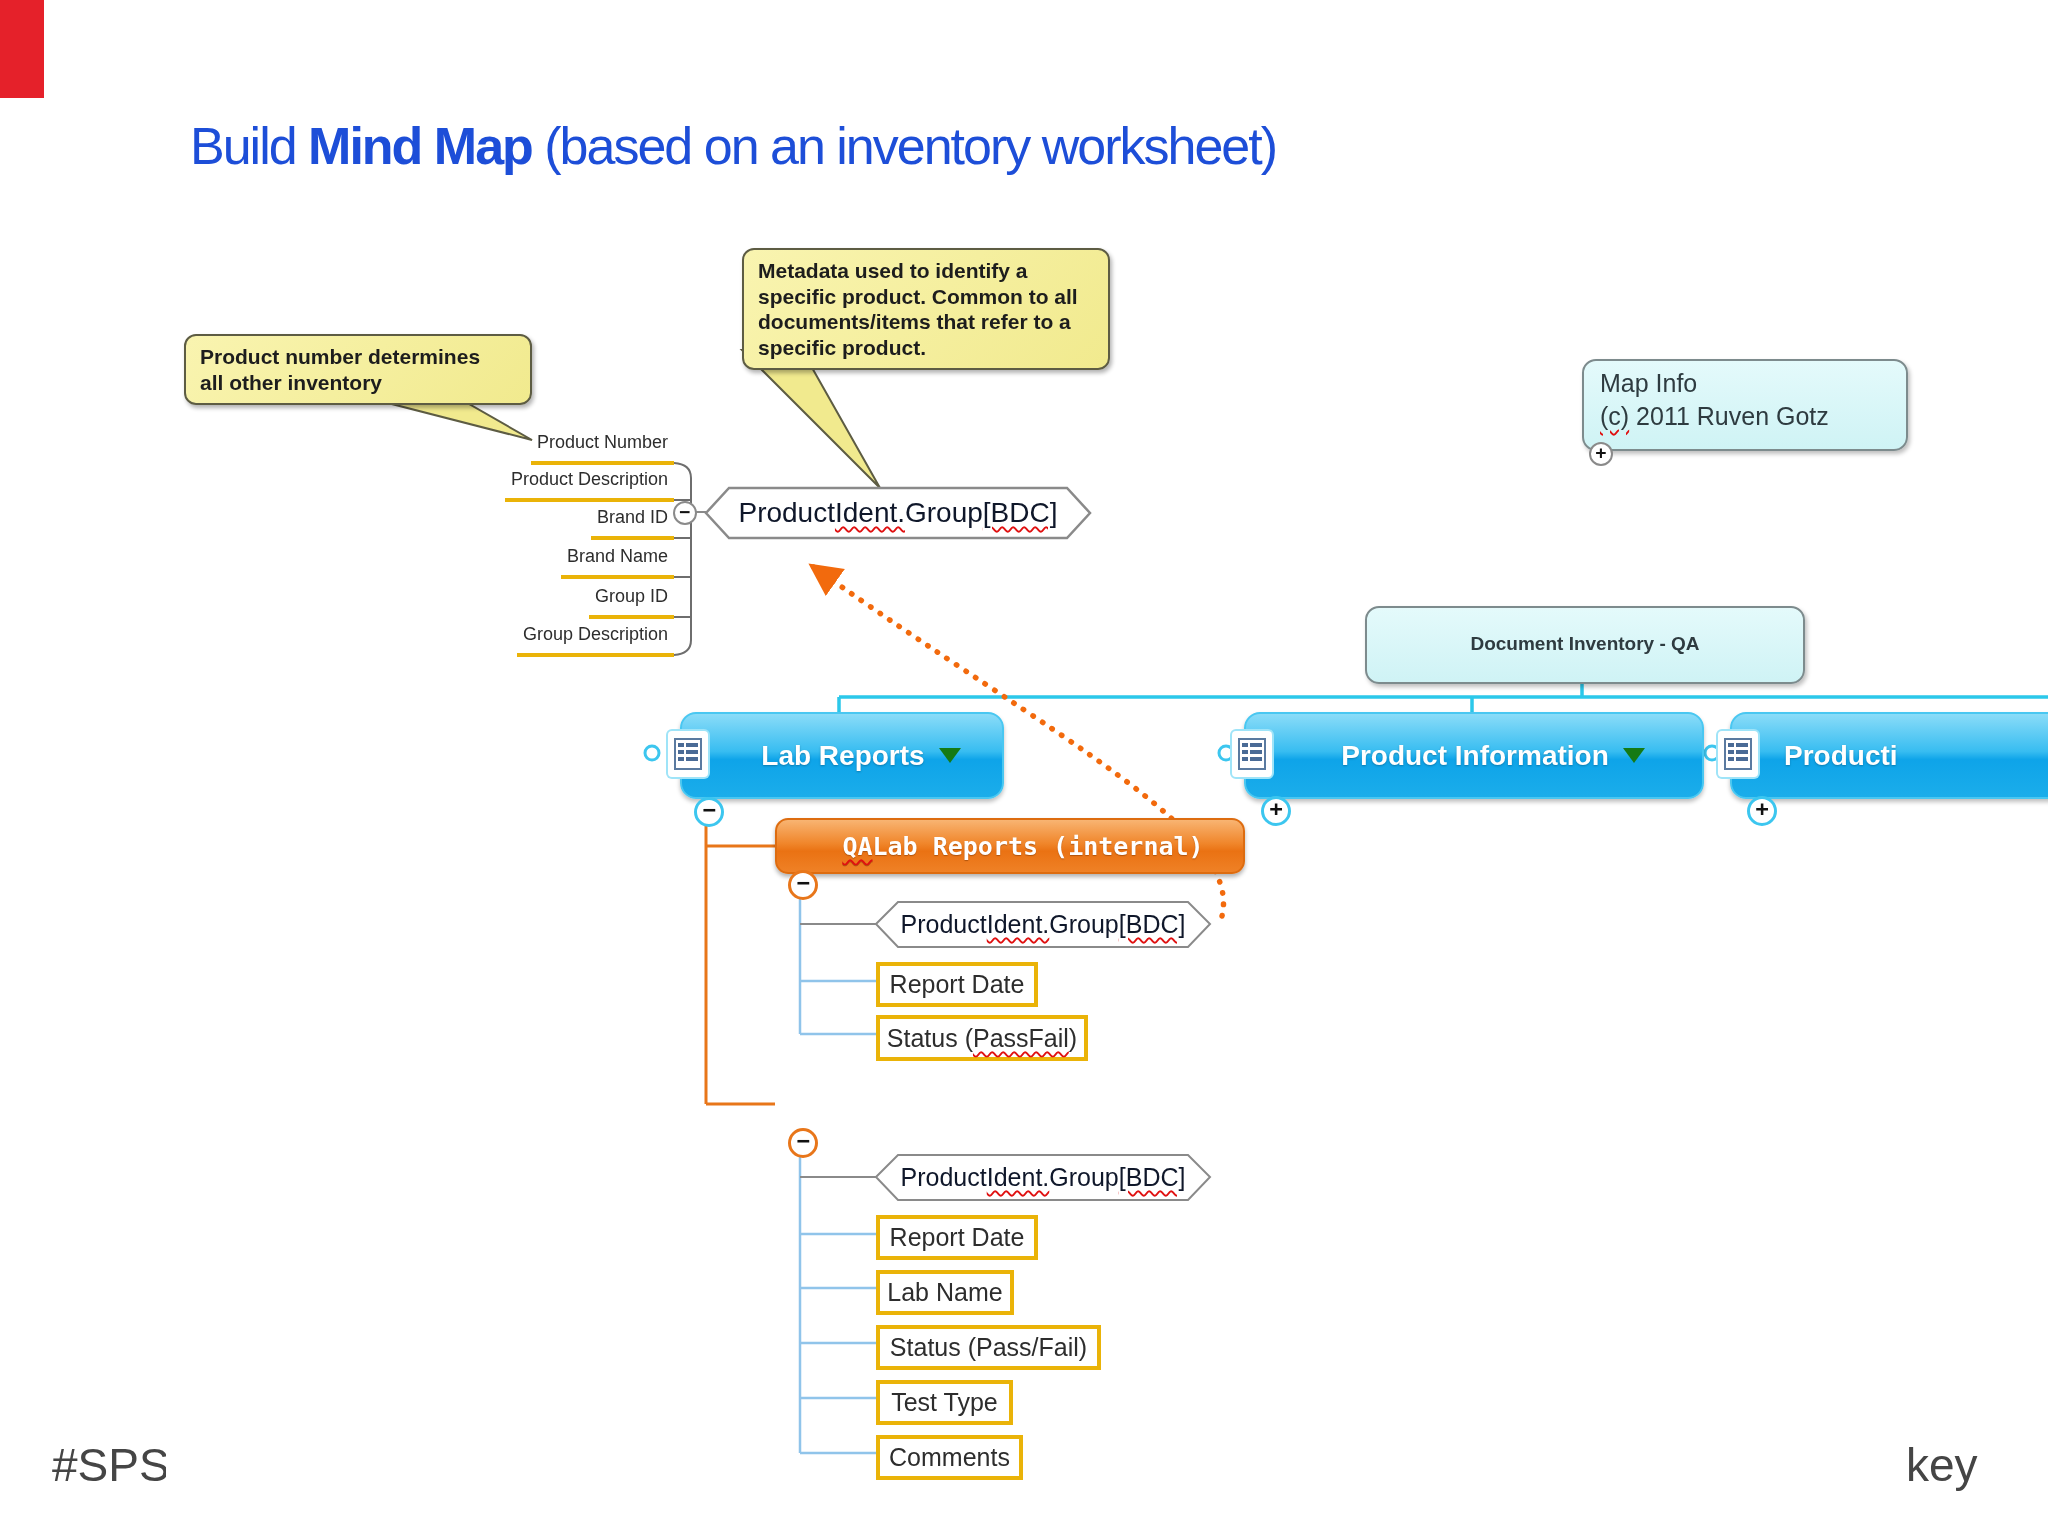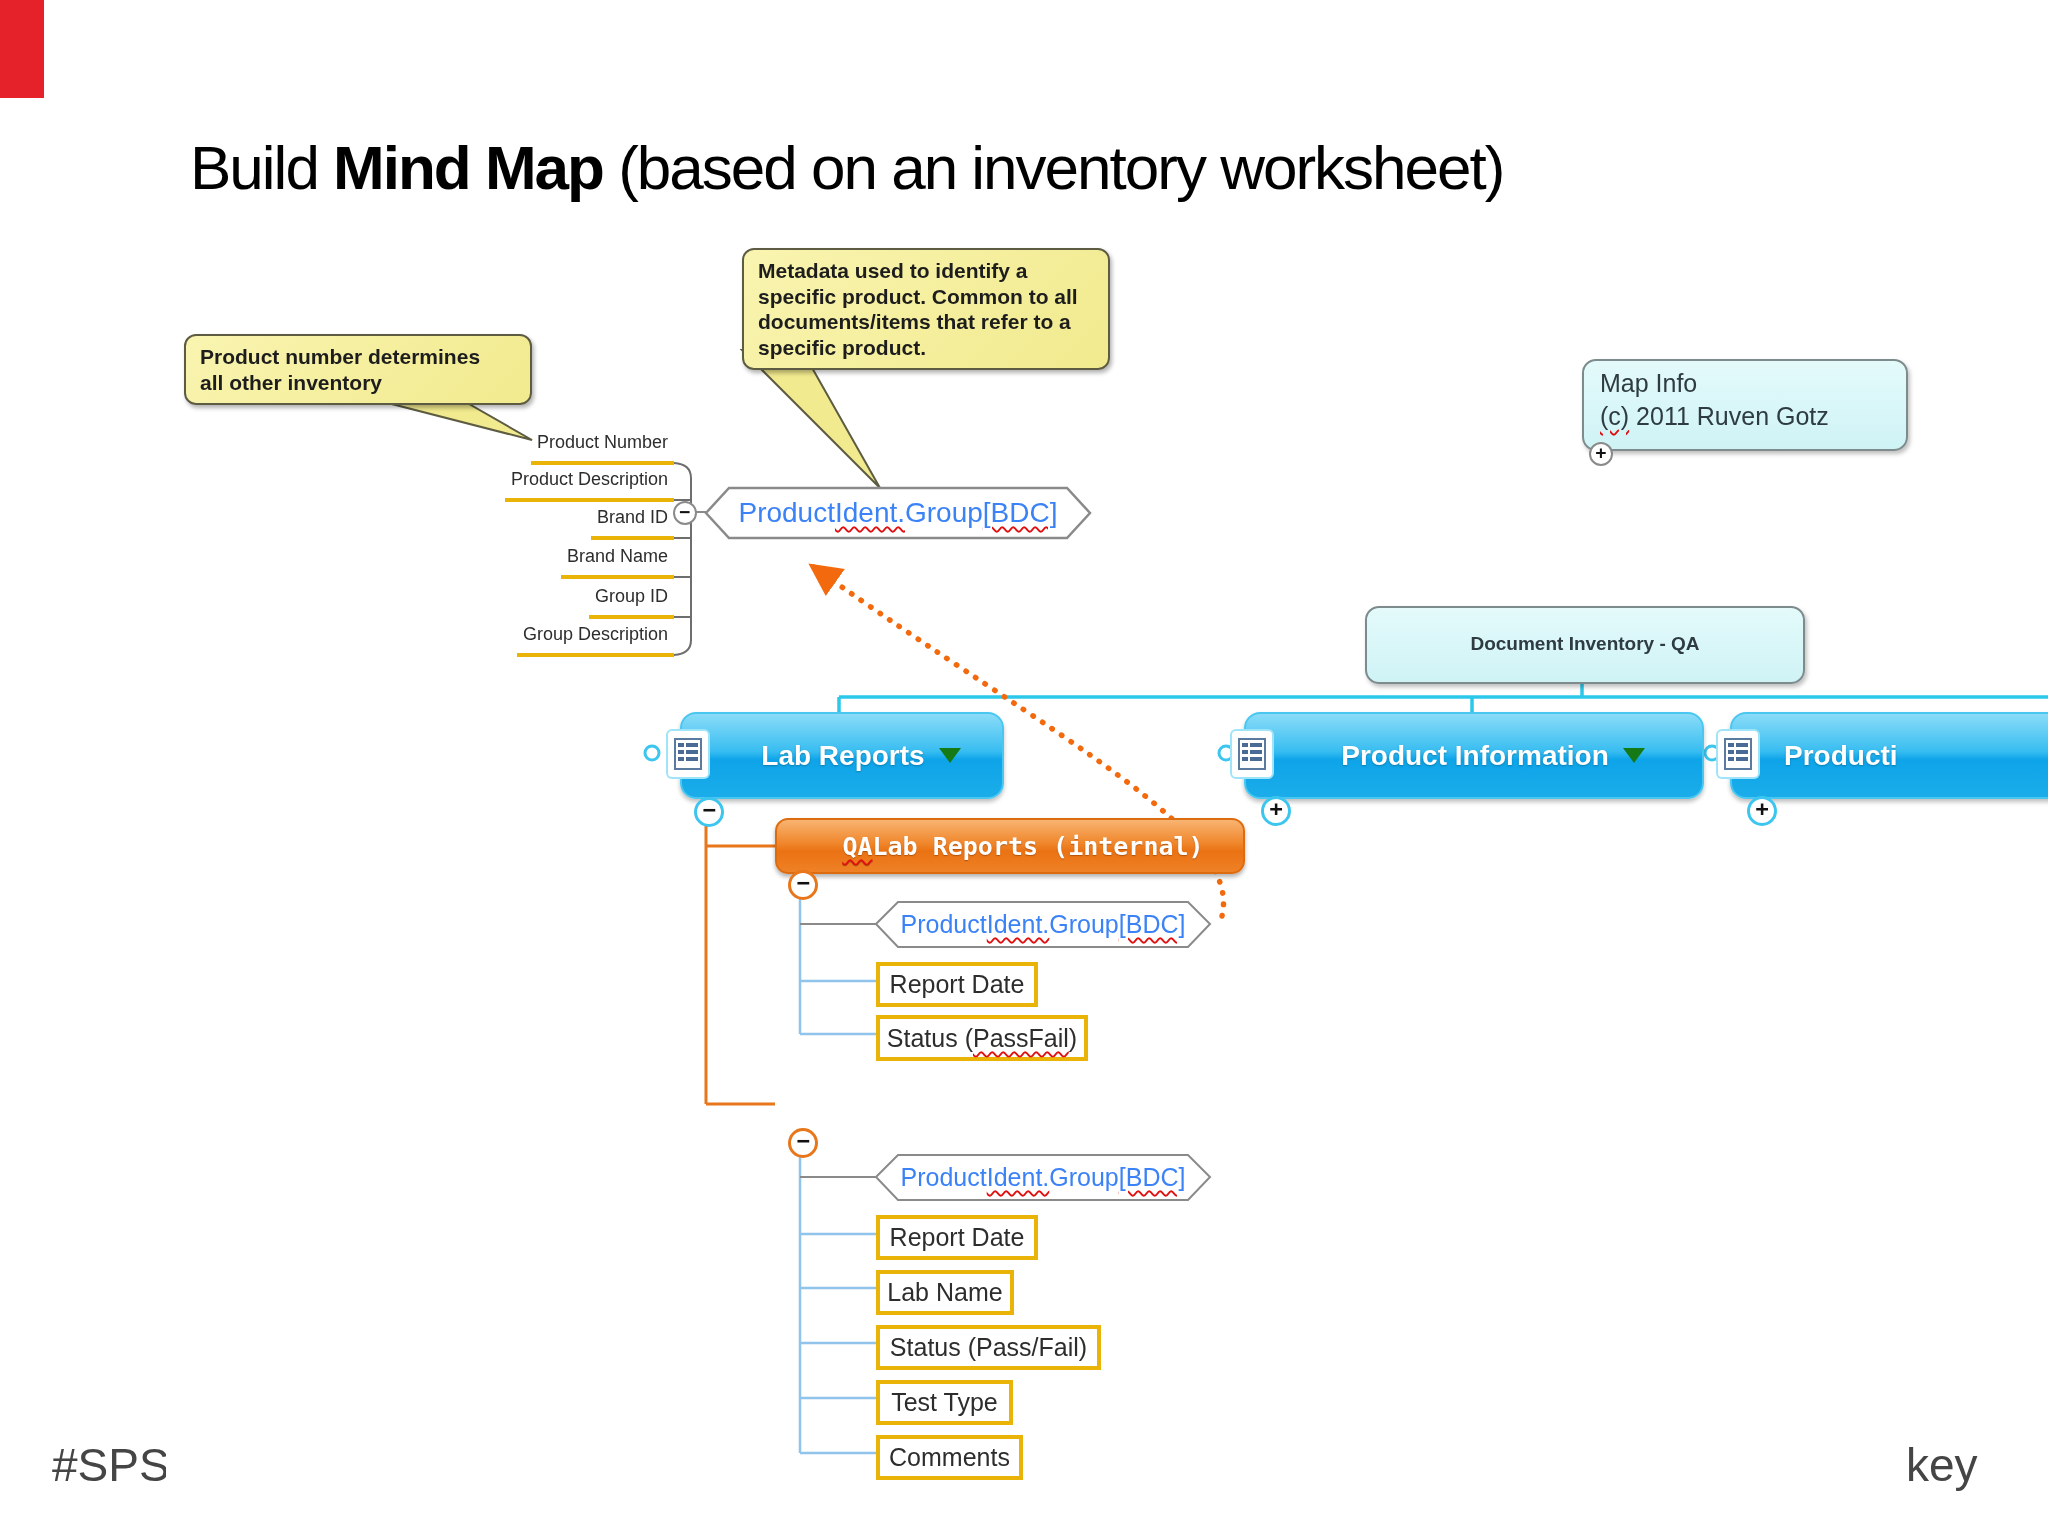--- a/index.html
+++ b/index.html
@@ -1,21 +1,21 @@
 <!DOCTYPE html>
 <html><head>
 <meta charset="utf-8">
 <style>
   html,body{margin:0;padding:0;background:#fff;}
   #stage{position:relative;width:2048px;height:1536px;background:#ffffff;overflow:hidden;
          font-family:"Liberation Sans",sans-serif;}
   .abs{position:absolute;}
 
   
-  #title{left:190px;top:132px;font-size:62px;letter-spacing:-2px;color:#000000;white-space:nowrap;}
+  #title{left:190px;top:116px;font-size:52px;letter-spacing:-2px;color:#1d4ed8;white-space:nowrap;}
   #title b{font-weight:bold;}
 
   
   #redbar{left:0;top:0;width:44px;height:98px;background:#e5212a;}
 
   
   .callout{background:linear-gradient(135deg,#f9f4b0 0%,#f1ea8e 100%);
            border:2px solid #5d5c43;border-radius:12px;color:#1d1d1d;
            font-weight:bold;font-size:21px;line-height:1.22;padding:8px 14px;
            box-shadow:2px 3px 4px rgba(0,0,0,0.3);}
@@ -44,21 +44,21 @@
               border:2px solid #dd6c10;border-radius:13px;color:#fff;
               font-family:"DejaVu Sans Mono",monospace;font-weight:bold;font-size:25px;
               display:flex;align-items:center;padding-left:26px;white-space:nowrap;
               box-shadow:0 3px 4px rgba(0,0,0,0.3);text-shadow:0 1px 1px rgba(120,50,0,0.5);justify-content:center;}
 
   
   .attrbox{background:#fff;border:4px solid #eab308;color:#2d2d2d;font-size:25px;
            display:flex;align-items:center;justify-content:center;white-space:nowrap;}
 
   
-  .chevtext{color:#3b82f6;font-size:25px;display:flex;align-items:center;justify-content:center;white-space:nowrap;}
+  .chevtext{color:#0f172a;font-size:25px;display:flex;align-items:center;justify-content:center;white-space:nowrap;}
   #identmain{font-size:28px;}
 
   
   .leftattr{right:1374px;color:#2d2d2d;font-size:18px;line-height:34px;height:36px;
             border-bottom:4px solid #eab308;padding:0 6px;white-space:nowrap;text-align:right;}
 
   
   .expander{width:24px;height:24px;border-radius:50%;background:#fff;color:#111;
             font-size:22px;font-weight:bold;line-height:20px;text-align:center;
             font-family:"DejaVu Sans Mono",monospace;}

